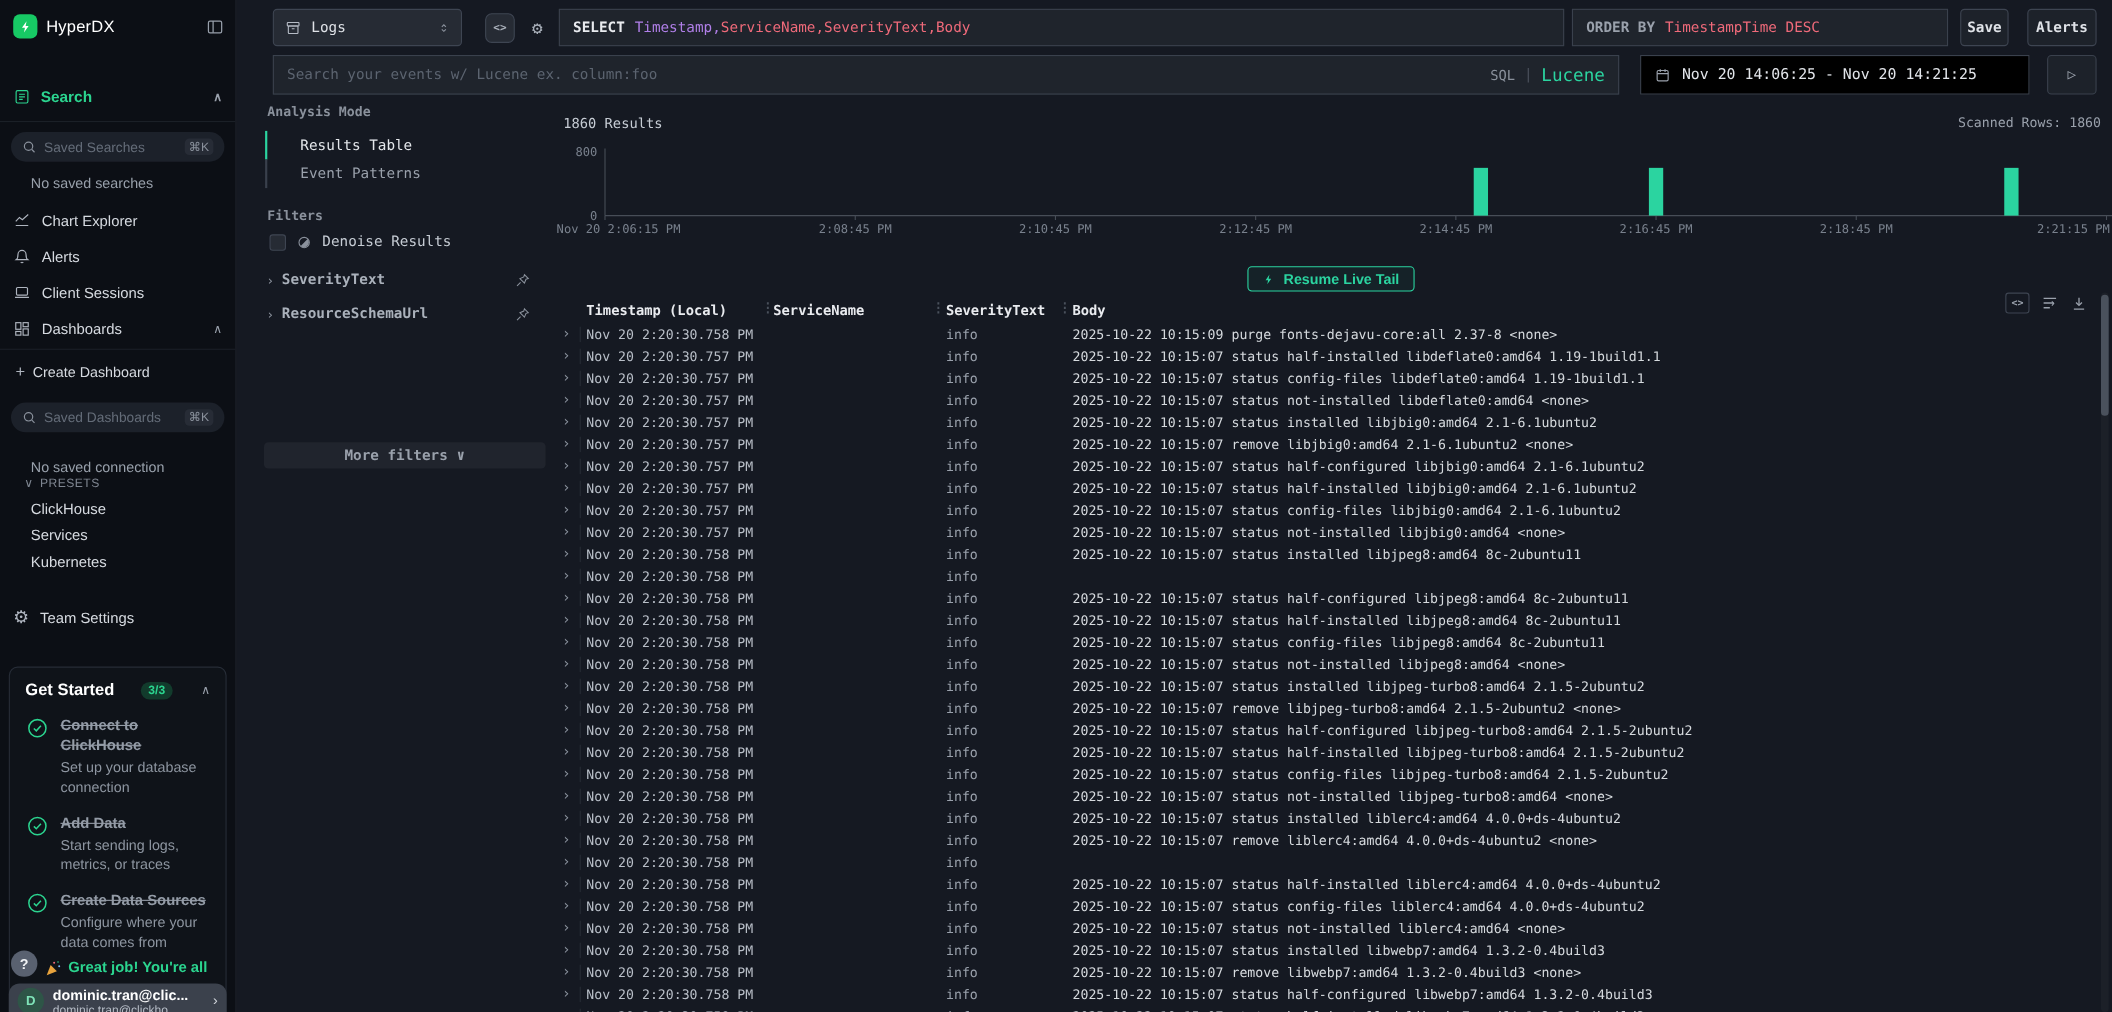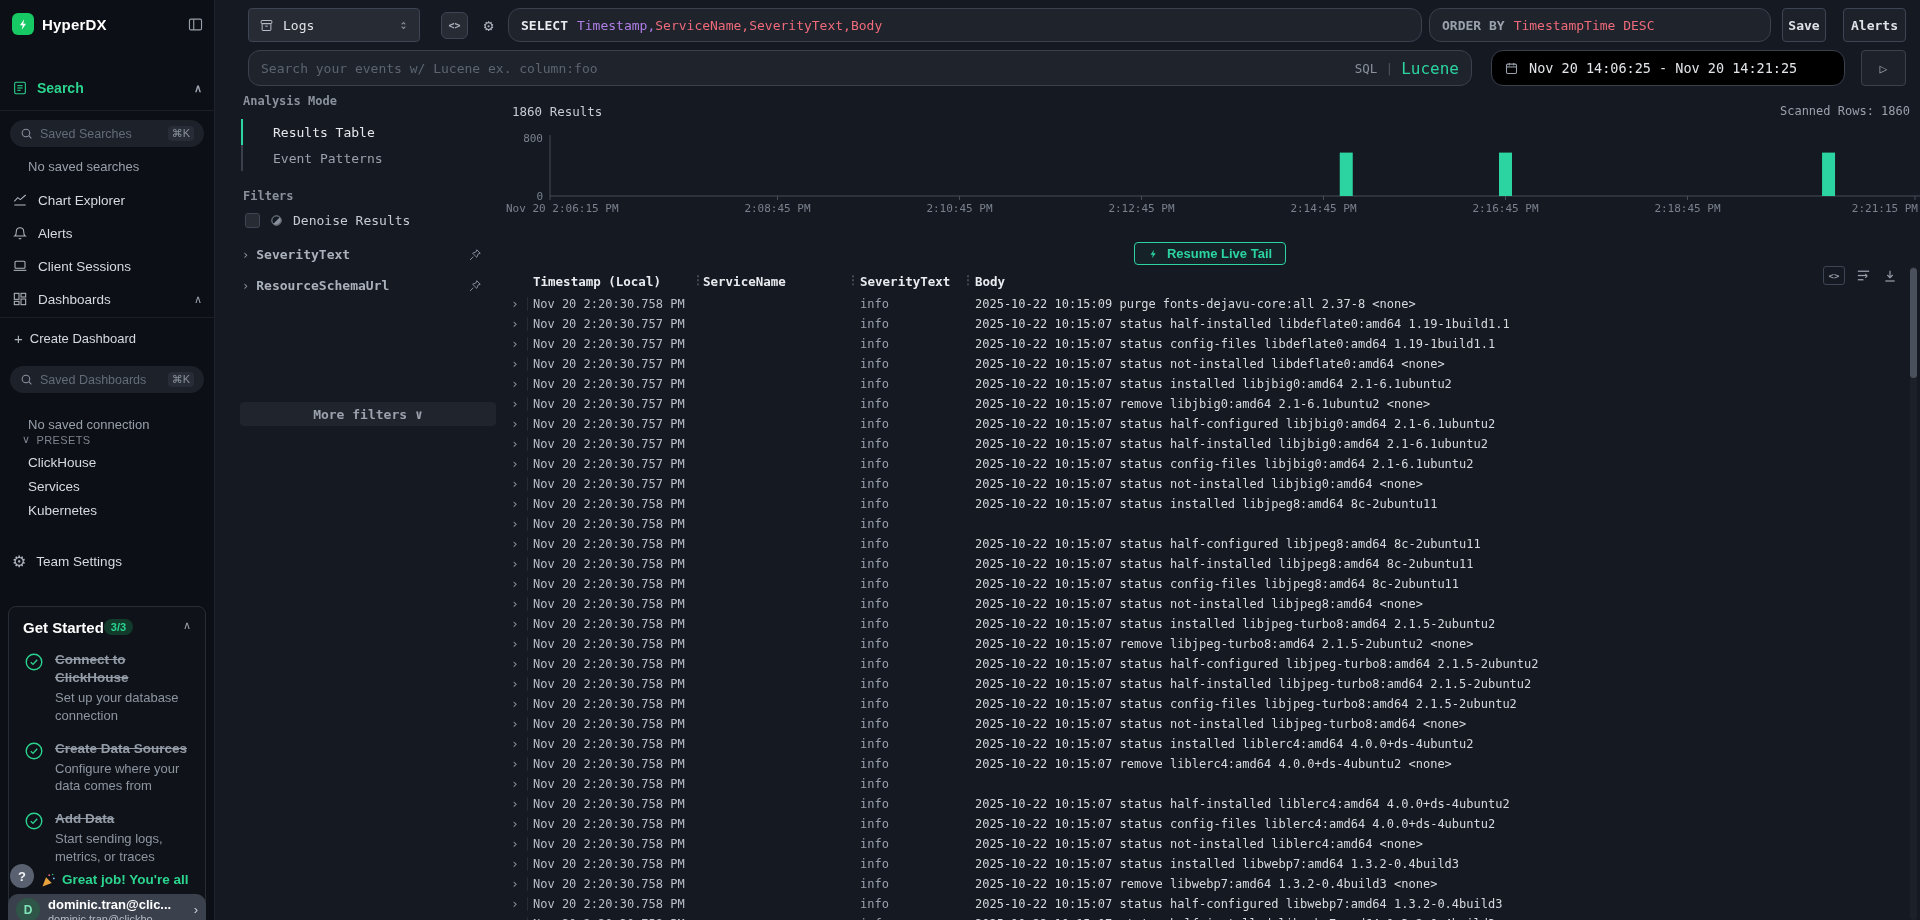--- a/index.html
+++ b/index.html
@@ -6,39 +6,39 @@
 html,body{width:1920px;height:920px;overflow:hidden;background:#151922;color:#d4d8de;
   font-family:"DejaVu Sans Mono",monospace;font-size:13px}
 svg{display:block}
 .abs{position:absolute}
 
 
 .sidebar{position:absolute;left:0;top:0;width:215px;height:920px;background:#0c0f15;
   border-right:1px solid #1e232b;font-family:"Liberation Sans",sans-serif}
 .logo-row{position:absolute;top:13px;left:12px;right:10px;display:flex;align-items:center;gap:8px}
 .logo-badge{width:22px;height:22px;border-radius:6px;background:#17c964;display:flex;align-items:center;justify-content:center}
-.logo-name{font-weight:bold;font-size:15px;color:#fff;letter-spacing:.2px}
+.logo-name{font-weight:normal;font-size:15px;color:#fff;letter-spacing:.2px}
 .collapse-btn{margin-left:auto;color:#98a0ab;cursor:pointer}
 .side-sec{position:absolute;left:12px;right:12px;display:flex;align-items:center;gap:9px}
 .sec-search{top:80px;color:#2bd48f;font-weight:bold;font-size:14px}
 .sec-chev{margin-left:auto;color:#9aa1ac;font-size:11px}
 .side-div{position:absolute;left:0;right:0;height:1px;background:#1b2027}
 .pill{position:absolute;left:10px;right:10px;height:27px;border-radius:14px;background:#1c212a;
   display:flex;align-items:center;gap:7px;padding:0 10px;color:#646c78;font-size:12.5px}
 .pill .kbd{margin-left:auto;color:#8a919c;font-size:11px;background:#272c36;border-radius:4px;padding:1px 4px}
 .side-empty{position:absolute;left:28px;font-size:13px;color:#98a0ab}
 .nav-item{position:absolute;left:12px;right:12px;height:30px;display:flex;align-items:center;gap:10px;
   color:#d6dae0;font-size:13.5px;cursor:pointer}
 .nav-item .ni{color:#aeb4be}
 .create-row{position:absolute;left:14px;display:flex;align-items:center;gap:7px;color:#d6dae0;font-size:13px}
 .presets-row{position:absolute;left:22px;display:flex;align-items:center;gap:6px;color:#7e8590;font-size:11px;letter-spacing:.4px}
 .preset-item{position:absolute;left:28px;font-size:13.5px;color:#d6dae0;cursor:pointer}
 .gs-card{position:absolute;left:8px;right:8px;top:606px;height:322px;border:1px solid #272d37;
   border-radius:8px;background:#0f1319;padding:12px 14px;overflow:hidden}
-.gs-head{display:flex;align-items:flex-start;gap:0}
+.gs-head{display:flex;align-items:center;gap:24px}
 .gs-title-h{font-weight:bold;font-size:15px;color:#fff}
 .gs-badge{background:#123b2c;color:#2bd48f;font-size:11px;font-weight:bold;border-radius:10px;padding:2px 7px}
 .gs-head .sec-chev{margin-left:auto}
 .gs-item{display:flex;gap:10px;margin-top:15px;align-items:flex-start}
 .gs-text{display:flex;flex-direction:column;width:152px}
 .gs-title{color:#949ca7;font-weight:bold;font-size:13.5px;text-decoration:line-through;line-height:1.35}
 .gs-desc{color:#8d95a0;font-size:13px;line-height:1.35;margin-top:2px}
 .help-circle{position:absolute;left:10px;top:864px;width:24px;height:24px;border-radius:50%;background:#596170;
   color:#f0f2f5;display:flex;align-items:center;justify-content:center;font-weight:bold;font-size:13px;z-index:6;cursor:pointer}
 .congrats{position:absolute;left:40px;top:871px;width:166px;height:44px;overflow:hidden;color:#2bd48f;
@@ -48,21 +48,21 @@
 .avatar{width:24px;height:24px;border-radius:50%;background:#2e5547;color:#7fe3b8;font-weight:bold;font-size:12px;
   display:flex;align-items:center;justify-content:center;flex:0 0 auto}
 .user-lines{display:flex;flex-direction:column;line-height:1.15}
 .user-name{color:#fff;font-weight:bold;font-size:13px;white-space:nowrap}
 .user-mail{color:#b6bcc6;font-size:11px;white-space:nowrap}
 .user-chev{margin-left:auto;color:#cfd3d9;font-size:13px;align-self:center}
 
 
 .main{position:absolute;left:215px;top:0;width:1705px;height:920px}
 .box{background:#262b34;border:1px solid #3e4552;border-radius:4px;display:flex;align-items:center}
-.inputbox{background:#1f242c;border:1px solid #3a414d;border-radius:12px;display:flex;align-items:center}
+.inputbox{background:#1f242c;border:1px solid #3a414d;border-radius:0;display:flex;align-items:center}
 .src-select{left:33px;top:8px;width:172px;height:34px;padding:0 10px;gap:9px;cursor:pointer}
 .src-label{color:#dfe2e7}
 .src-carets{margin-left:auto;color:#8a919c}
 .iconbtn{position:absolute;top:12px;width:27px;height:27px;border-radius:6px;display:flex;align-items:center;justify-content:center;
   color:#aab1bb;cursor:pointer}
 .iconbtn.bordered{border:1px solid #3e4552;background:#262b34;font-size:10px;font-weight:bold}
 .sql-input{left:293px;top:8px;width:914px;height:34px;padding:0 12px;gap:0;white-space:nowrap;overflow:hidden}
 .kw{color:#e9ebef;font-weight:bold;margin-right:9px}
 .tok-purple{color:#b07fe8}
 .tok-red{color:#ef6a7a}
@@ -253,34 +253,34 @@
           </span>
         </div>
         <div class="gs-item">
           <span class="gs-check">
             <svg width="22" height="22" viewBox="0 0 24 24" fill="none" stroke="#2bd48f" stroke-width="1.5">
               <circle cx="12" cy="12" r="8.5"></circle>
               <path d="M8.5 12.3l2.4 2.3 4.6-5"></path>
             </svg>
           </span>
           <span class="gs-text">
-            <span class="gs-title">Create Data Sources</span>
-            <span class="gs-desc">Configure where your data comes from</span>
+            <span class="gs-title">Add Data</span>
+            <span class="gs-desc">Start sending logs, metrics, or traces</span>
           </span>
         </div>
         <div class="gs-item">
           <span class="gs-check">
             <svg width="22" height="22" viewBox="0 0 24 24" fill="none" stroke="#2bd48f" stroke-width="1.5">
               <circle cx="12" cy="12" r="8.5"></circle>
               <path d="M8.5 12.3l2.4 2.3 4.6-5"></path>
             </svg>
           </span>
           <span class="gs-text">
-            <span class="gs-title">Add Data</span>
-            <span class="gs-desc">Start sending logs, metrics, or traces</span>
+            <span class="gs-title">Create Data Sources</span>
+            <span class="gs-desc">Configure where your data comes from</span>
           </span>
         </div>
       </div>
   </div>
 
   <div class="help-circle">?</div>
   <div class="congrats">
     <svg width="17" height="17" viewBox="0 0 24 24" style="flex:0 0 auto;margin-top:1px">
         <path d="M3.5 20.5L8.5 7.5l8 8z" fill="#e8a33d"></path>
         <circle cx="13" cy="4.5" r="1.3" fill="#ef6a7a"></circle>

